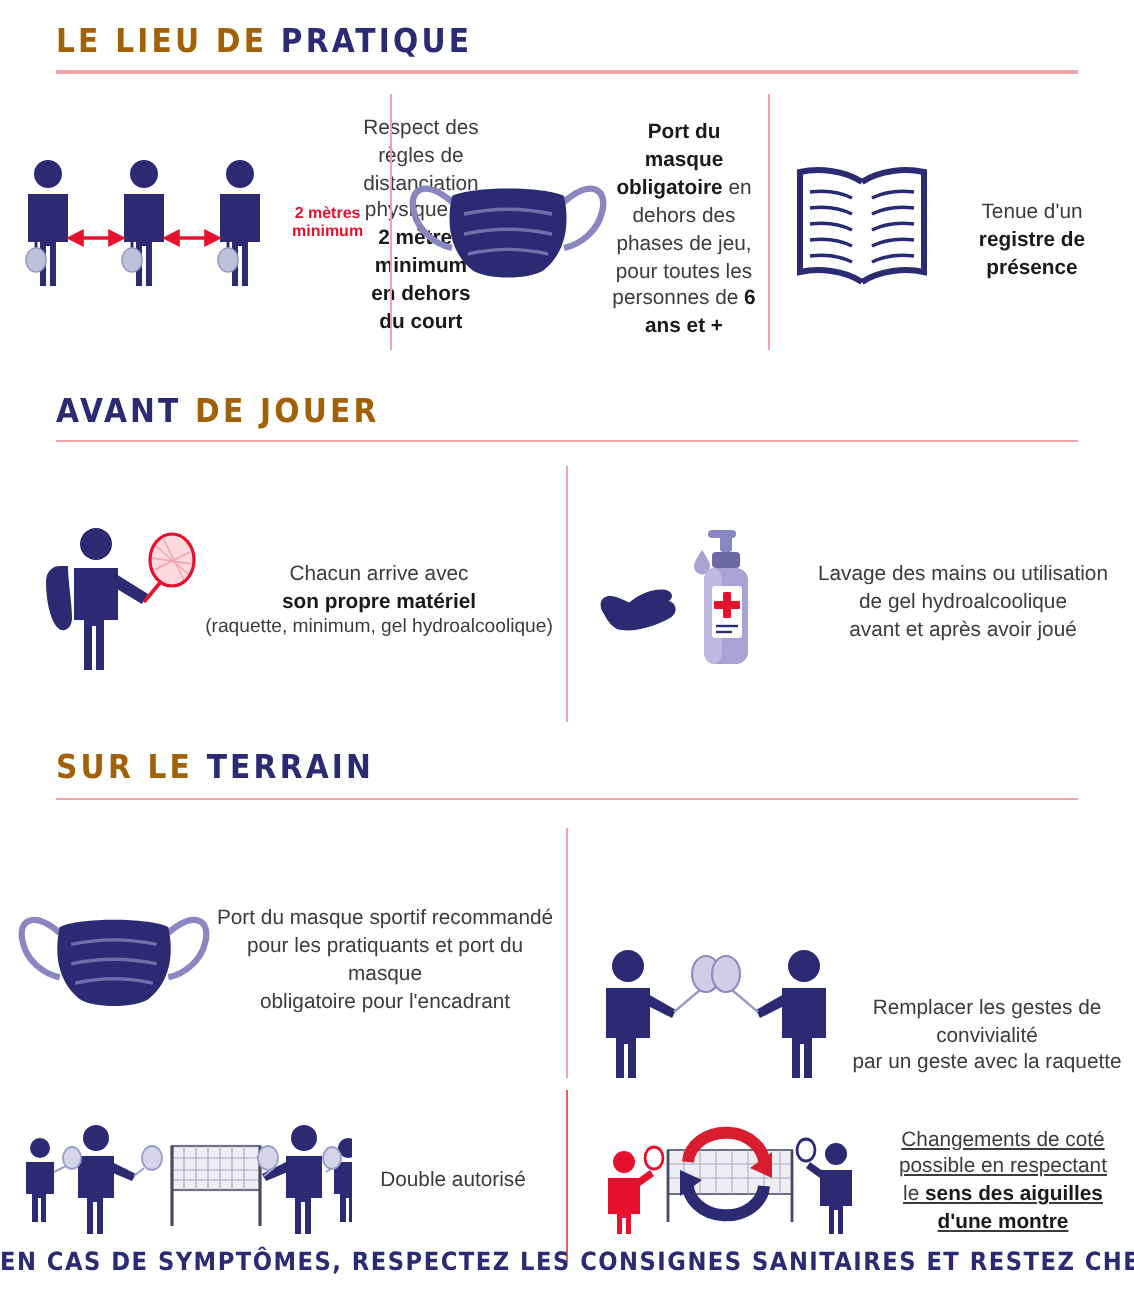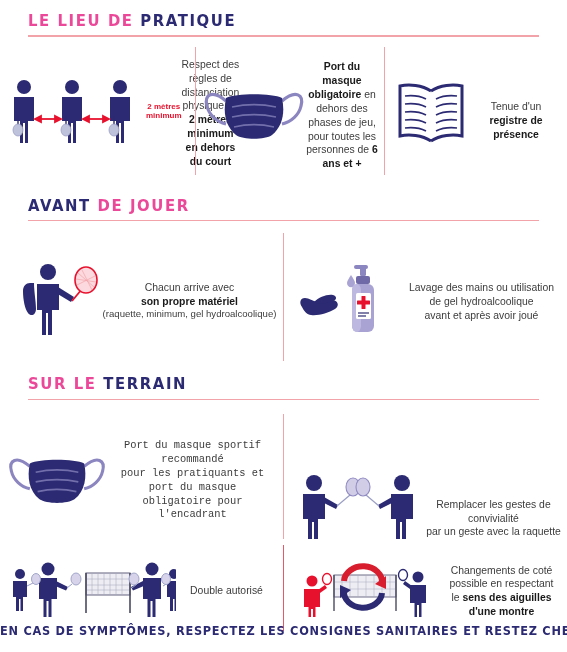--- a/index.html
+++ b/index.html
@@ -10,21 +10,21 @@
   }
   .page{width:567px;height:652px;position:relative;box-sizing:border-box;}
 
   
   .sec-head{
     margin:0 0 0 28px;width:511px;position:relative;
     font-family:"DejaVu Sans Condensed","Liberation Sans",sans-serif;
     font-weight:bold;font-size:16.5px;letter-spacing:1.6px;
     white-space:nowrap;line-height:1.1;
   }
-  .sec-head .w-red{color:#ec4899;}
+  .sec-head .w-red{color:#a16207;}
   .sec-head .w-navy{color:#2B2A72;}
   .sec-rule{height:1.6px;background:#F2A3A9;width:511px;margin:5px 0 0 28px;}
 
   
   .row{display:flex;width:567px;box-sizing:border-box;}
   .cell{
     display:flex;flex-direction:row;align-items:center;
     box-sizing:border-box;padding:0 6px;
   }
   .divider{width:1px;background:#F2A3A9;align-self:stretch;flex:0 0 1px;}
@@ -225,21 +225,21 @@
 
   <div style="height:14px"></div>
   <div class="sec-head">
     <span class="w-red">SUR LE</span>
     <span class="w-navy">TERRAIN</span>
   </div>
   <div class="sec-rule"></div>
 
   <div class="row" style="margin-top:14px;height:125px;">
 
-    <div class="cell" style="width:283px;font-family:Liberation Mono, monospace;">
+    <div class="cell" style="width:283px;">
       <div class="icon-wrap" style="height:68px;">
         <svg width="102" height="64" viewBox="0 0 104 66">
           <g fill="none" stroke="#8C86C0" stroke-width="3.2">
             <path d="M24 20c-14-12-22-6-19 5 2 9 10 16 19 18"></path>
             <path d="M80 20c14-12 22-6 19 5-2 9-10 16-19 18"></path>
           </g>
           <path d="M24 17c10-5 46-5 56 0 3 14 1 28-10 37-7 5-29 5-36 0C23 45 21 31 24 17z" fill="#2B2A72"></path>
           <g stroke="#7E7BB5" stroke-width="1.7" fill="none" opacity="0.85">
             <path d="M30 26c14-3 30-3 44 0"></path>
             <path d="M30 36c14-3 30-3 44 0"></path>
@@ -374,20 +374,20 @@
             <path d="M122 27l-7-5-2 3 7 5z"></path>
           </g>
           <ellipse cx="113" cy="16" rx="4.5" ry="5.5" fill="none" stroke="#2B2A72" stroke-width="1.4"></ellipse>
 
           <path d="M54 22a17 14 0 0 1 38 2" fill="none" stroke="#D81E2E" stroke-width="6" stroke-linecap="butt"></path>
           <polygon points="96,30 85,25 96,17" fill="#D81E2E"></polygon>
           <path d="M92 34a17 14 0 0 1-38-2" fill="none" stroke="#2B2A72" stroke-width="6" stroke-linecap="butt"></path>
           <polygon points="50,26 61,31 50,39" fill="#2B2A72"></polygon>
         </svg>
       </div>
-      <div class="cap" style="width:255px;margin-top:6px;">Changements de coté possible en respectant<br>le <b>sens des aiguilles d'une montre</b></div>
+      <div class="cap" style="width:255px;margin-top:6px;text-decoration:underline;">Changements de coté possible en respectant<br>le <b>sens des aiguilles d'une montre</b></div>
     </div>
   </div>
 
   <div class="footer">EN CAS DE SYMPTÔMES, RESPECTEZ LES CONSIGNES SANITAIRES ET RESTEZ CHEZ VOUS.</div>
   <div class="foot-artifact"></div>
 
 </div>
 
 </body></html>

